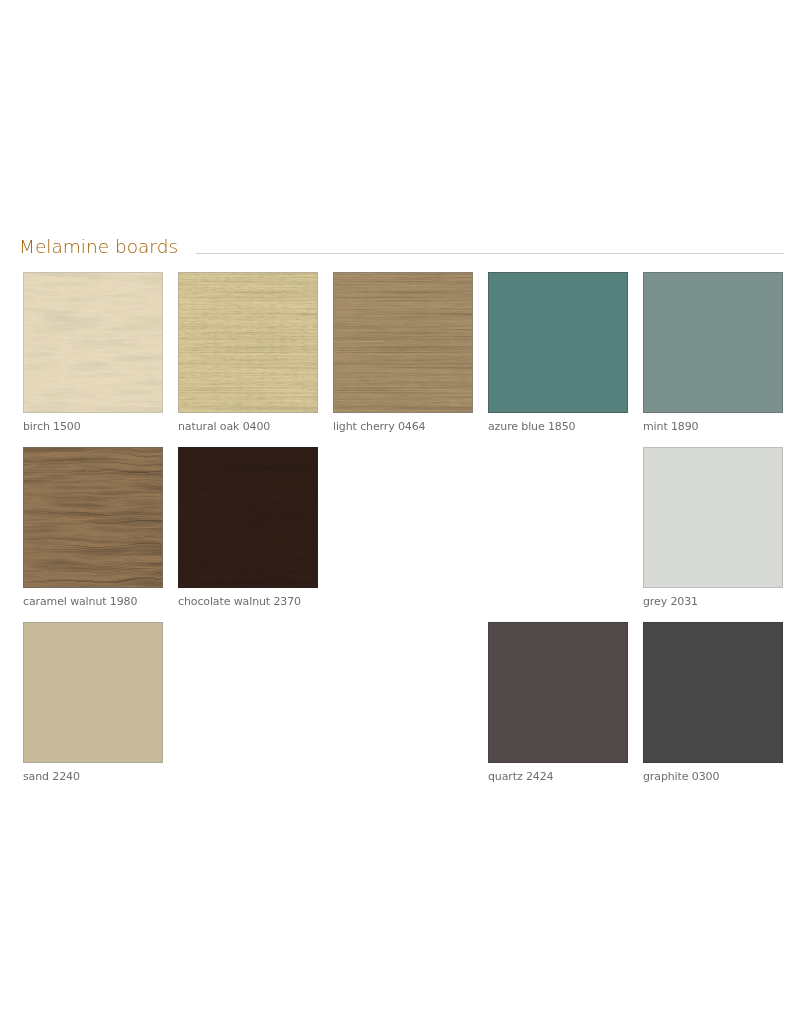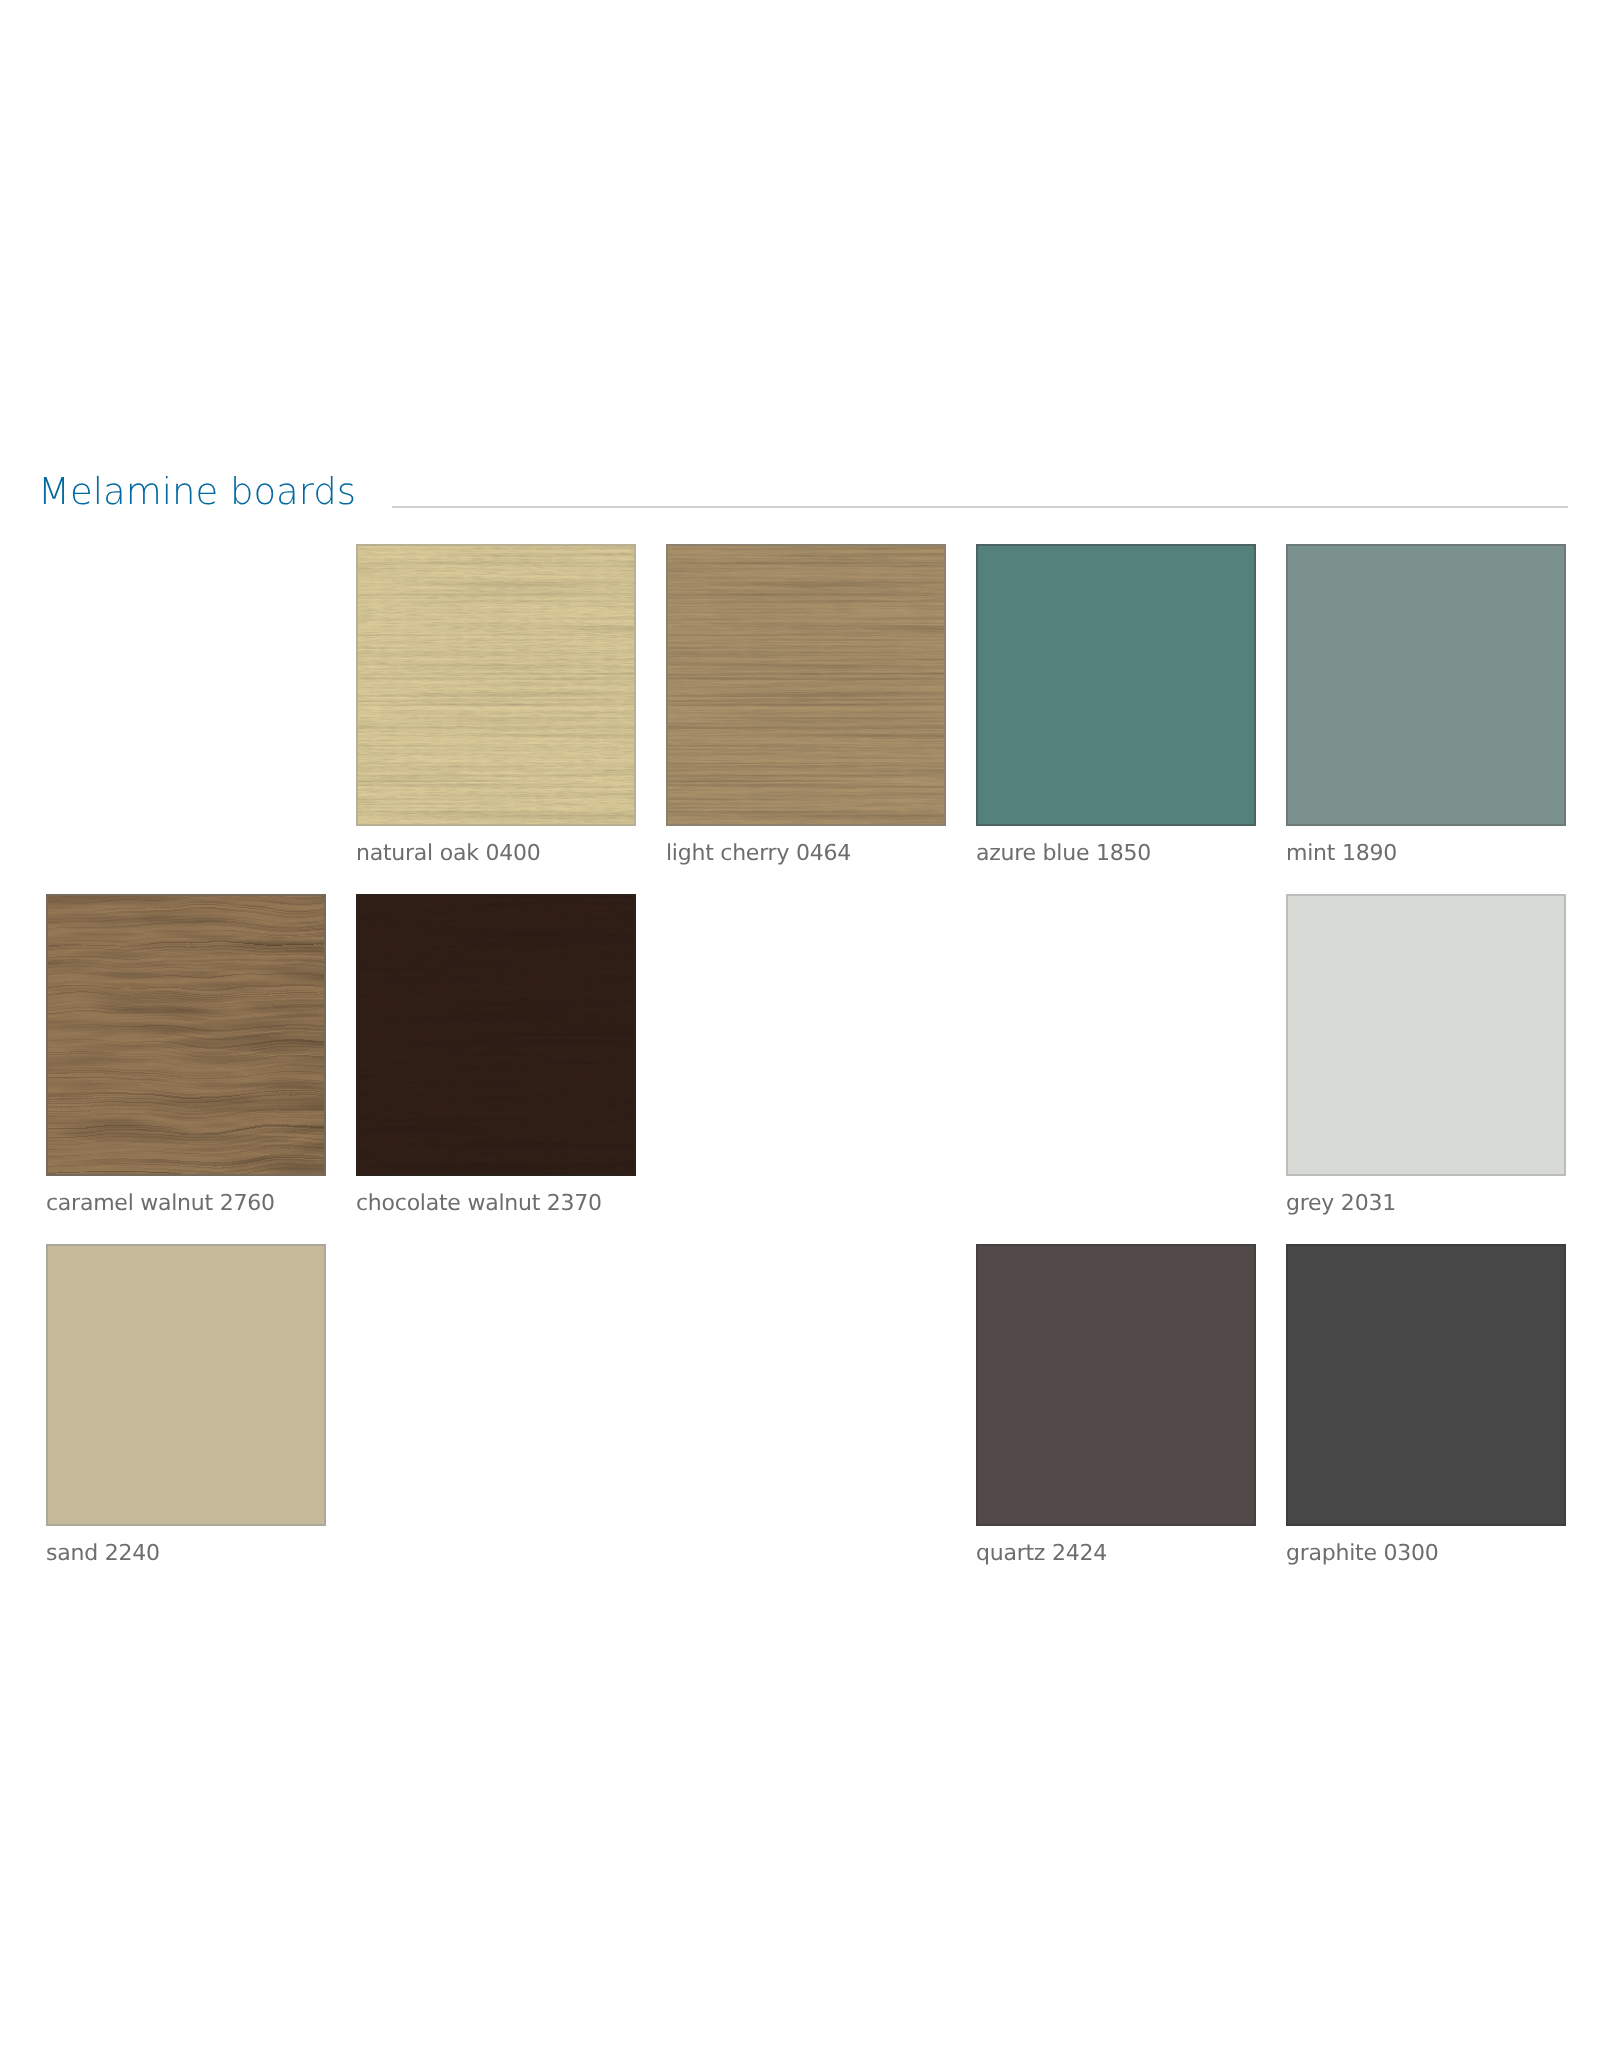--- a/index.html
+++ b/index.html
@@ -12,21 +12,21 @@
 
   
   .section-head {
     position: absolute; left: 19px; top: 236px;
     width: 764px; height: 22px;
   }
   .section-title {
     position: absolute; left: 0; top: 0;
     -webkit-font-smoothing: antialiased;
     transform: translateZ(0);
-    font-size: 18.5px; font-weight: 300; color: #0369a1;
+    font-size: 18.5px; font-weight: 300; color: #a16207;
     white-space: nowrap; line-height: 22px;
   }
   .section-rule {
     position: absolute; left: 177px; right: -1px; top: 17px;
     height: 1px; background: #d0d0d0;
   }
 
   
   .grid { position: absolute; left: 23px; top: 272px; width: 760px; }
   .row  { position: relative; height: 175px; }
@@ -134,20 +134,32 @@
  </defs>
 </svg>
 
 <div class="page">
   <div class="section-head">
     <div class="section-title">Melamine boards</div>
     <div class="section-rule"></div>
   </div>
   <div class="grid" id="grid">
     <div class="row">
+      <div class="cell" style="left:0px">
+        <div class="swatch" style="background: rgb(232, 219, 189);">
+            <svg class="tex" width="140" height="141">
+              <rect x="0" y="0" width="140" height="141" fill="#c5b08a" filter="url(#bandD-d)" opacity="0.130"></rect>
+              <rect x="0" y="0" width="140" height="141" fill="#f5eede" filter="url(#bandD-l)" opacity="0.143"></rect>
+              <rect x="0" y="0" width="140" height="141" fill="#c5b08a" filter="url(#fineA-d)" opacity="0.060"></rect>
+              <rect x="0" y="0" width="140" height="141" fill="#f5eede" filter="url(#fineA-l)" opacity="0.066"></rect>
+            </svg>
+          <div class="edge" style="box-shadow: rgb(200, 194, 178) 0px 0px 0px 1px inset;"></div>
+        </div>
+        <div class="label">birch 1500</div>
+      </div>
       <div class="cell" style="left:155px">
         <div class="swatch" style="background: rgb(221, 205, 156);">
             <svg class="tex" width="140" height="141">
               <rect x="0" y="0" width="140" height="141" fill="#8d7a4f" filter="url(#bandA-d)" opacity="0.260"></rect>
               <rect x="0" y="0" width="140" height="141" fill="#e9dfb9" filter="url(#bandA-l)" opacity="0.286"></rect>
               <rect x="0" y="0" width="140" height="141" fill="#8d7a4f" filter="url(#fineB-d)" opacity="0.220"></rect>
               <rect x="0" y="0" width="140" height="141" fill="#e9dfb9" filter="url(#fineB-l)" opacity="0.242"></rect>
               <rect x="0" y="0" width="140" height="141" fill="#8d7a4f" filter="url(#bandB-d)" opacity="0.160"></rect>
               <rect x="0" y="0" width="140" height="141" fill="#e9dfb9" filter="url(#bandB-l)" opacity="0.176"></rect>
             </svg>
@@ -186,21 +198,21 @@
       <div class="cell" style="left:0px">
         <div class="swatch" style="background: rgb(149, 120, 86);">
             <svg class="tex" width="140" height="141">
               <rect x="-14" y="-14" width="168" height="169" fill="#553d22" filter="url(#bandC-d)" opacity="0.450"></rect>
               <rect x="-14" y="-14" width="168" height="169" fill="#ab9375" filter="url(#bandC-l)" opacity="0.495"></rect>
               <rect x="-14" y="-14" width="168" height="169" fill="#553d22" filter="url(#fineC-d)" opacity="0.400"></rect>
               <rect x="-14" y="-14" width="168" height="169" fill="#ab9375" filter="url(#fineC-l)" opacity="0.440"></rect>
             </svg>
           <div class="edge" style="box-shadow: rgb(117, 106, 92) 0px 0px 0px 1px inset;"></div>
         </div>
-        <div class="label">caramel walnut 2760</div>
+        <div class="label">caramel walnut 1980</div>
       </div>
       <div class="cell" style="left:155px">
         <div class="swatch" style="background: rgb(50, 32, 24);">
             <svg class="tex" width="140" height="141">
               <rect x="0" y="0" width="140" height="141" fill="#20120b" filter="url(#bandB-d)" opacity="0.250"></rect>
               <rect x="0" y="0" width="140" height="141" fill="#3c281d" filter="url(#bandB-l)" opacity="0.275"></rect>
               <rect x="0" y="0" width="140" height="141" fill="#20120b" filter="url(#fineB-d)" opacity="0.220"></rect>
               <rect x="0" y="0" width="140" height="141" fill="#3c281d" filter="url(#fineB-l)" opacity="0.242"></rect>
             </svg>
           <div class="edge" style="box-shadow: rgb(42, 33, 29) 0px 0px 0px 1px inset;"></div>

